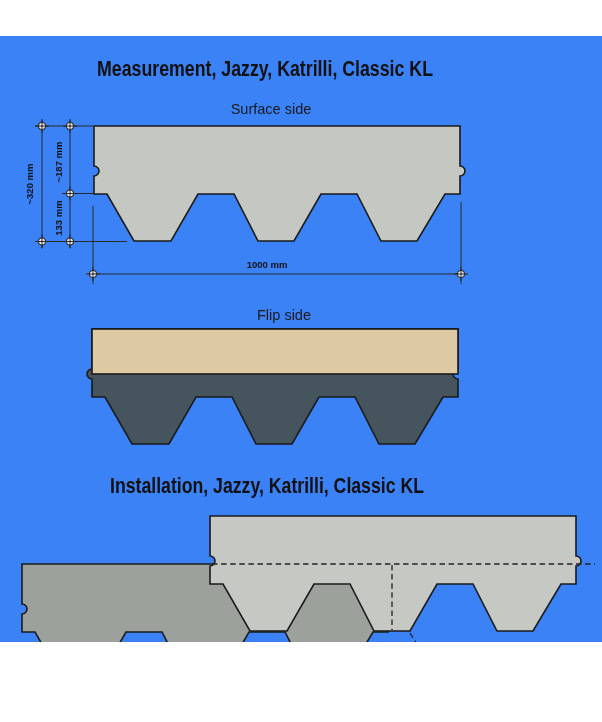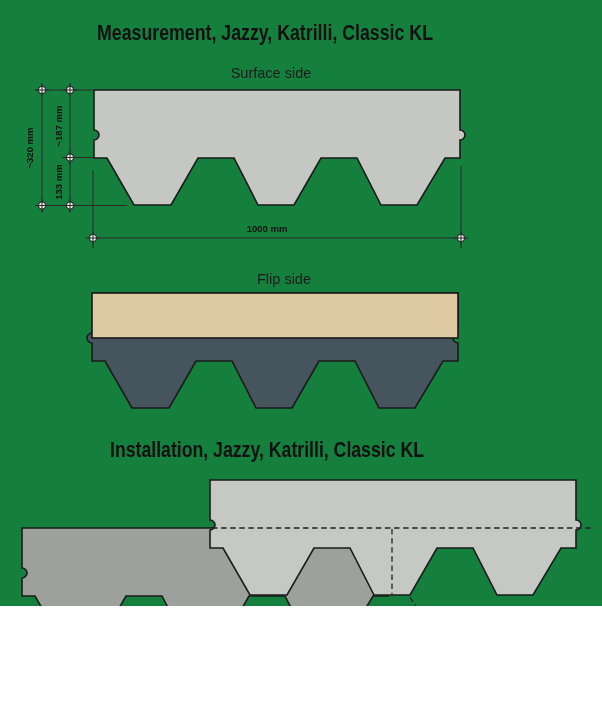--- a/index.html
+++ b/index.html
@@ -1,17 +1,17 @@
 <!DOCTYPE html>
 <html><head>
 <meta charset="utf-8">
 <style>
   html,body{margin:0;padding:0;background:#ffffff;}
   body{font-family:"Liberation Sans","DejaVu Sans",sans-serif;}
-  .page{position:relative;width:602px;height:606px;background:#15803d;overflow:hidden;}
+  .page{position:relative;width:602px;height:606px;background:#3b82f6;overflow:hidden;margin-top:36px;}
   svg{display:block;}
   .shingle{stroke:#1a1a1a;stroke-width:1.6;stroke-linejoin:miter;}
   .dim{stroke:#2b2b2b;stroke-width:1;fill:none;}
   .datum{stroke:#2b2b2b;stroke-width:1.1;}
   .dash{stroke:#222222;stroke-width:1.3;fill:none;stroke-dasharray:5.5 3.6;}
   .title{font-size:22px;font-weight:bold;fill:#111111;}
   .sublabel{font-size:14.5px;fill:#1a1a1a;}
   .dimlabel{font-size:9.5px;font-weight:bold;fill:#111111;}
 </style>
 </head>

